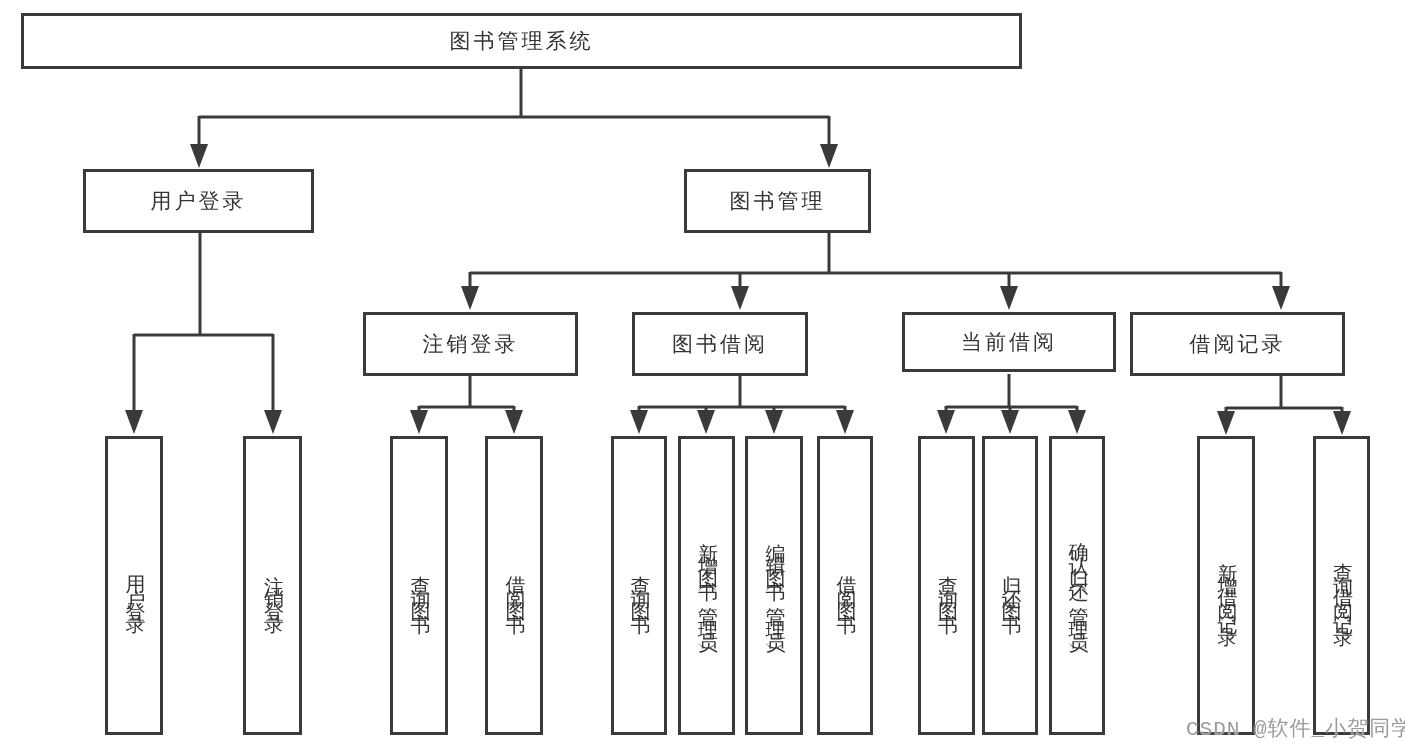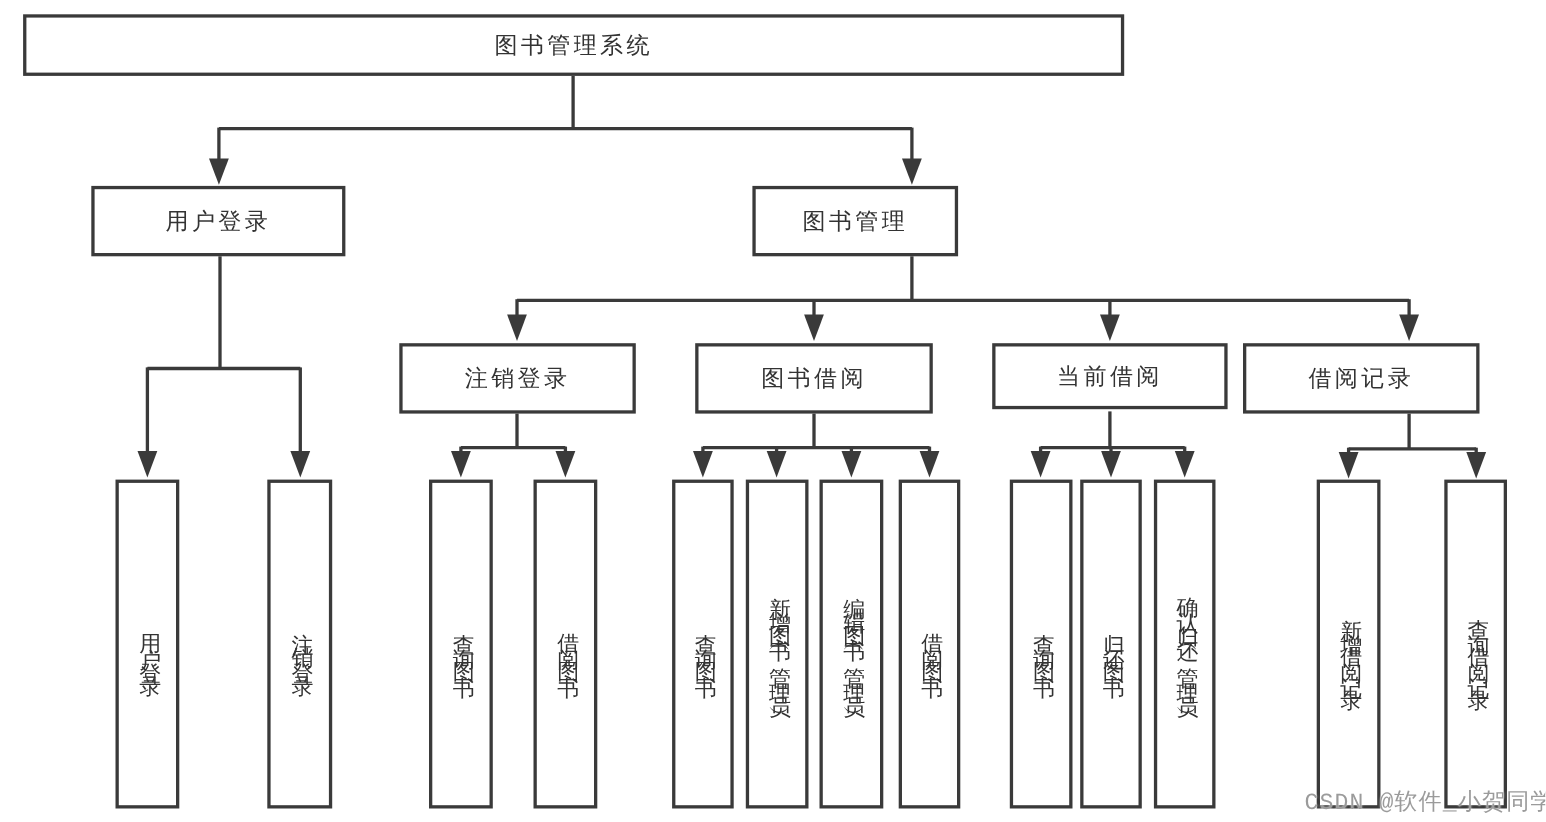--- a/index.html
+++ b/index.html
@@ -121,21 +121,21 @@
   <div class="node h" style="left:83px;top:169px;width:231px;height:64px">
     <span>用户登录</span>
   </div>
   <div class="node h" style="left:684px;top:169px;width:187px;height:64px">
     <span>图书管理</span>
   </div>
 
   <div class="node h" style="left:363px;top:312px;width:215px;height:64px">
     <span>注销登录</span>
   </div>
-  <div class="node h" style="left:632px;top:312px;width:216px;height:64px">
+  <div class="node h" style="left:632px;top:312px;width:176px;height:64px">
     <span>图书借阅</span>
   </div>
   <div class="node h" style="left:902px;top:312px;width:214px;height:60px">
     <span>当前借阅</span>
   </div>
   <div class="node h" style="left:1130px;top:312px;width:215px;height:64px">
     <span>借阅记录</span>
   </div>
 
   <div class="node v" style="left:105px;top:436px;width:58px;height:299px">

